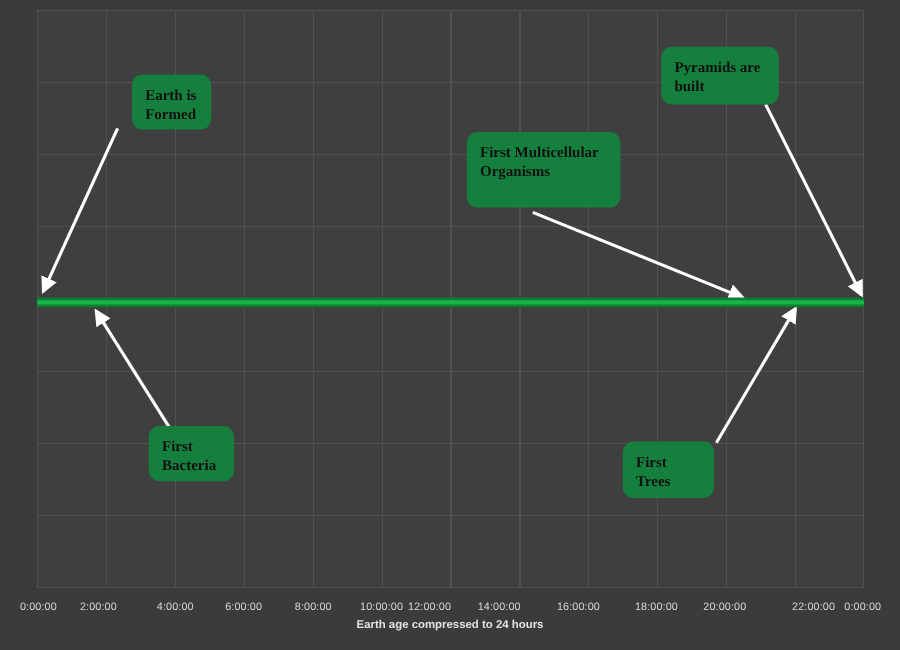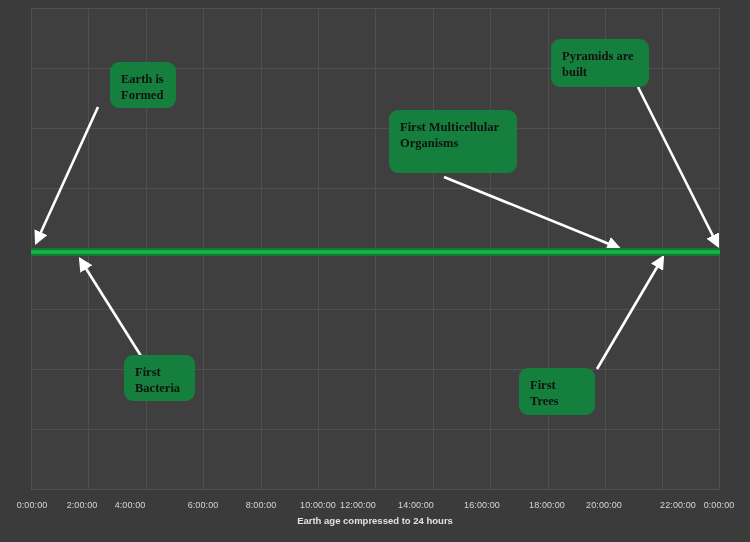--- a/index.html
+++ b/index.html
@@ -142,21 +142,21 @@
 Organisms</div>
 
   <div class="callout" style="left:519px; top:368px; width:76px; height:47px;">First
 Trees</div>
 
   <div class="callout" style="left:551px; top:39px; width:98px; height:48px;">Pyramids are
 built</div>
 
   <div class="tick-label" style="left:32px">0:00:00</div>
   <div class="tick-label" style="left:82px">2:00:00</div>
-  <div class="tick-label" style="left:130px">4:00:00</div>
+  <div class="tick-label" style="left:146px">4:00:00</div>
   <div class="tick-label" style="left:203px">6:00:00</div>
   <div class="tick-label" style="left:261px">8:00:00</div>
   <div class="tick-label" style="left:318px">10:00:00</div>
   <div class="tick-label" style="left:358px">12:00:00</div>
   <div class="tick-label" style="left:416px">14:00:00</div>
   <div class="tick-label" style="left:482px">16:00:00</div>
   <div class="tick-label" style="left:547px">18:00:00</div>
   <div class="tick-label" style="left:604px">20:00:00</div>
   <div class="tick-label" style="left:678px">22:00:00</div>
   <div class="tick-label" style="left:719px">0:00:00</div>

